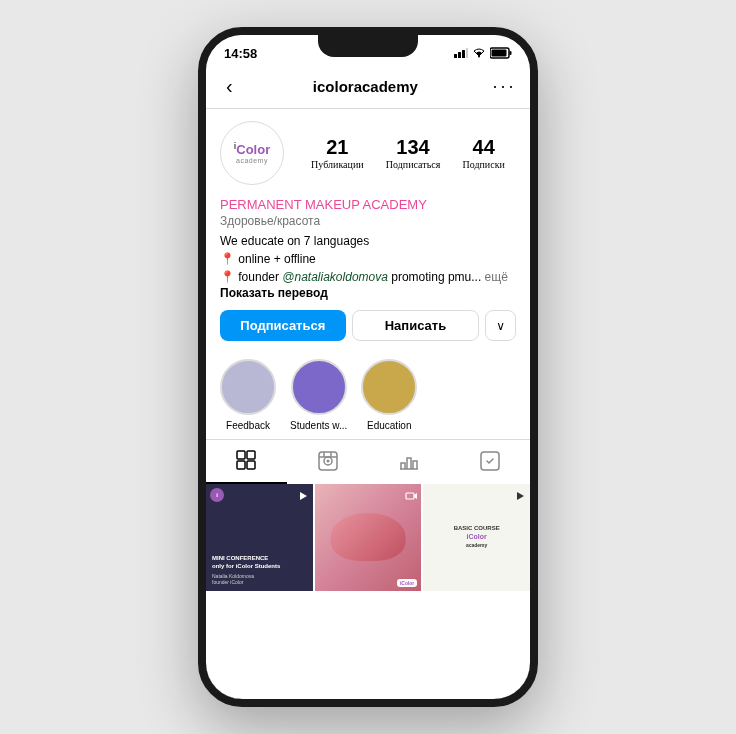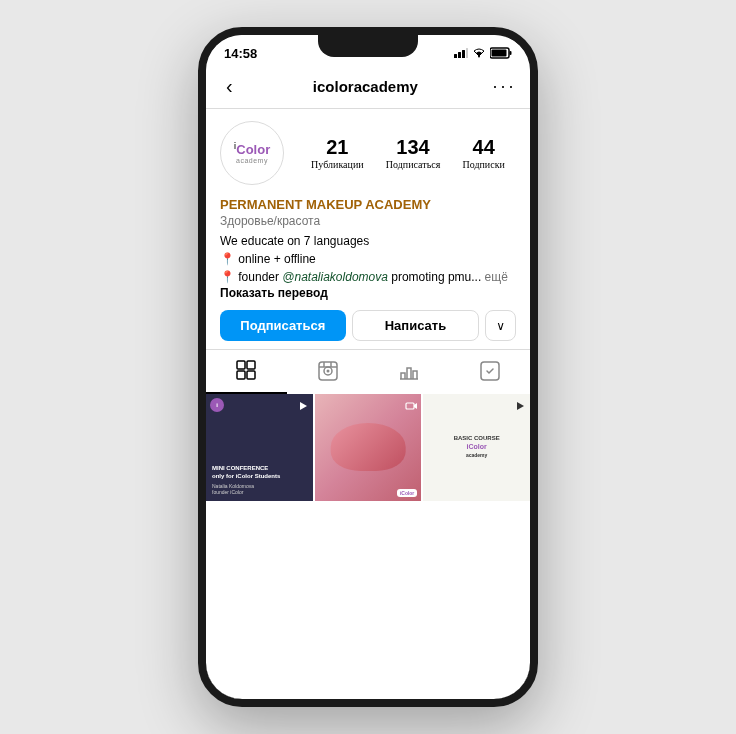--- a/index.html
+++ b/index.html
@@ -123,22 +123,22 @@
     .stat-label {
       font-size: 10px;
       color: #000;
       font-family: Liberation Serif, serif;
     }
     .profile-info {
       margin-bottom: 8px;
     }
     .profile-name {
       font-size: 13px;
-      font-weight: 700;
-      color: #a16207;
+      font-weight: 400;
+      color: #ec4899;
       margin-bottom: 2px;
     }
     .profile-category {
       font-size: 12px;
       color: #737373;
       margin-bottom: 4px;
     }
     .profile-bio {
       font-size: 12px;
       color: #000;
@@ -378,20 +378,36 @@
         <div class="translate-link">Показать перевод</div>
       </div>
 
       <div class="action-buttons">
         <button class="btn-follow">Подписаться</button>
         <button class="btn-message">Написать</button>
         <button class="btn-dropdown">∨</button>
       </div>
     </div>
 
+    <div class="highlights-section">
+      <div class="highlights-row">
+        <div class="highlight-item">
+          <div class="highlight-circle lavender"></div>
+          <span class="highlight-label">Feedback</span>
+        </div>
+        <div class="highlight-item">
+          <div class="highlight-circle purple"></div>
+          <span class="highlight-label">Students w...</span>
+        </div>
+        <div class="highlight-item">
+          <div class="highlight-circle gold"></div>
+          <span class="highlight-label">Education</span>
+        </div>
+      </div>
+    </div>
 
     <div class="tab-bar">
       <div class="tab-item active">
         <svg width="22" height="22" viewBox="0 0 22 22">
           <rect x="1" y="1" width="8" height="8" rx="1" fill="none" stroke="#000" stroke-width="1.5"></rect>
           <rect x="11" y="1" width="8" height="8" rx="1" fill="none" stroke="#000" stroke-width="1.5"></rect>
           <rect x="1" y="11" width="8" height="8" rx="1" fill="none" stroke="#000" stroke-width="1.5"></rect>
           <rect x="11" y="11" width="8" height="8" rx="1" fill="none" stroke="#000" stroke-width="1.5"></rect>
         </svg>
       </div>

